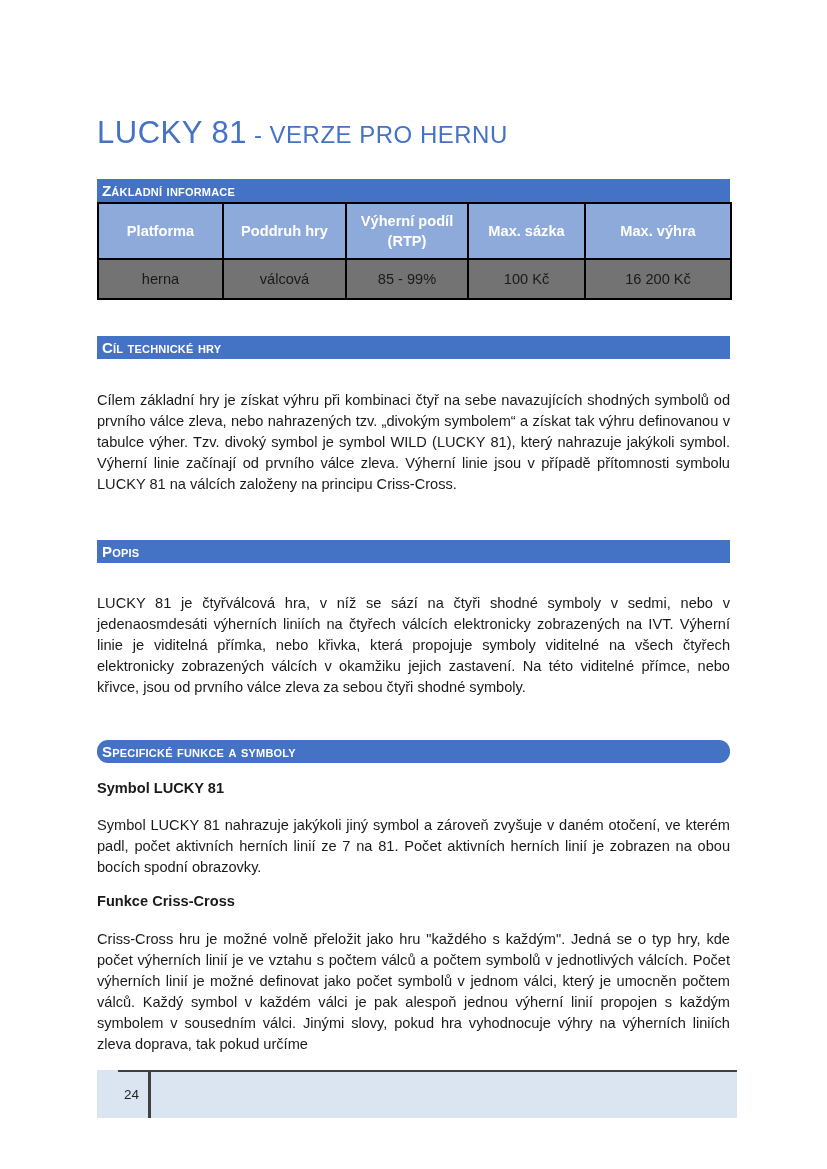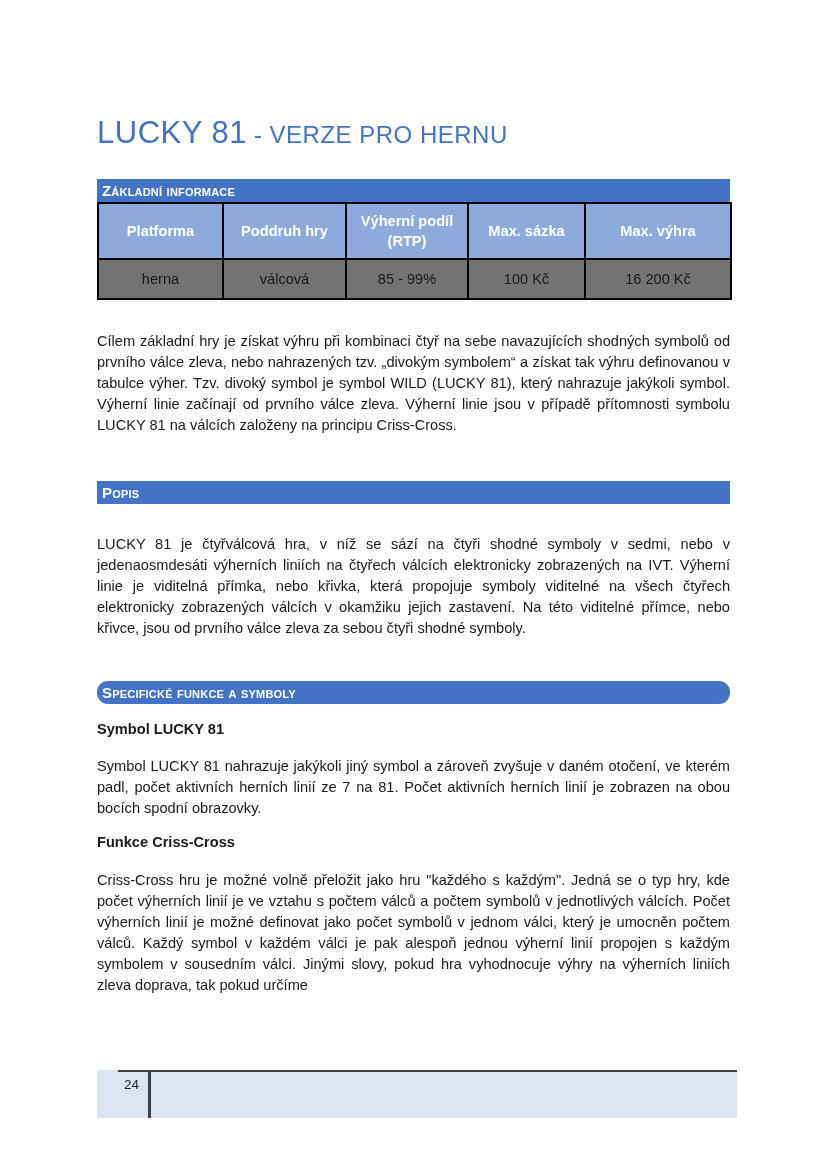--- a/index.html
+++ b/index.html
@@ -113,21 +113,21 @@
     left: 21px;
     right: 0;
     height: 2px;
     background: #404040;
   }
   .footer-num {
     width: 51px;
     display: flex;
     align-items: flex-start;
     justify-content: flex-end;
-    padding: 7px 9px 0 0;
+    padding: 17px 9px 0 0;
     font-size: 13.5px;
     box-sizing: border-box;
     color: #1f1f1f;
   }
   .footer-divider {
     width: 3px;
     background: #404040;
   }
   .footer-text {
     padding: 6px 0 0 10px;
@@ -169,20 +169,23 @@
         <tr>
           <td>herna</td>
           <td>válcová</td>
           <td>85 - 99%</td>
           <td>100 Kč</td>
           <td>16 200 Kč</td>
         </tr>
       </tbody>
     </table>
 
+    <div class="section-bar mt-goal">
+      <span>Cíl technické hry</span>
+    </div>
     <p class="body-text para-goal">Cílem základní hry je získat výhru při kombinaci čtyř na sebe navazujících shodných symbolů od prvního válce zleva, nebo nahrazených tzv. „divokým symbolem“ a získat tak výhru definovanou v tabulce výher. Tzv. divoký symbol je symbol WILD (LUCKY 81), který nahrazuje jakýkoli symbol. Výherní linie začínají od prvního válce zleva. Výherní linie jsou v případě přítomnosti symbolu LUCKY 81 na válcích založeny na principu Criss-Cross.</p>
 
     <div class="section-bar mt-popis">
       <span>Popis</span>
     </div>
     <p class="body-text para-popis">LUCKY 81 je čtyřválcová hra, v níž se sází na čtyři shodné symboly v sedmi, nebo v jedenaosmdesáti výherních liniích na čtyřech válcích elektronicky zobrazených na IVT. Výherní linie je viditelná přímka, nebo křivka, která propojuje symboly viditelné na všech čtyřech elektronicky zobrazených válcích v okamžiku jejich zastavení. Na této viditelné přímce, nebo křivce, jsou od prvního válce zleva za sebou čtyři shodné symboly.</p>
 
     <div class="section-bar mt-spec">
       <span>Specifické funkce a symboly</span>
     </div>

